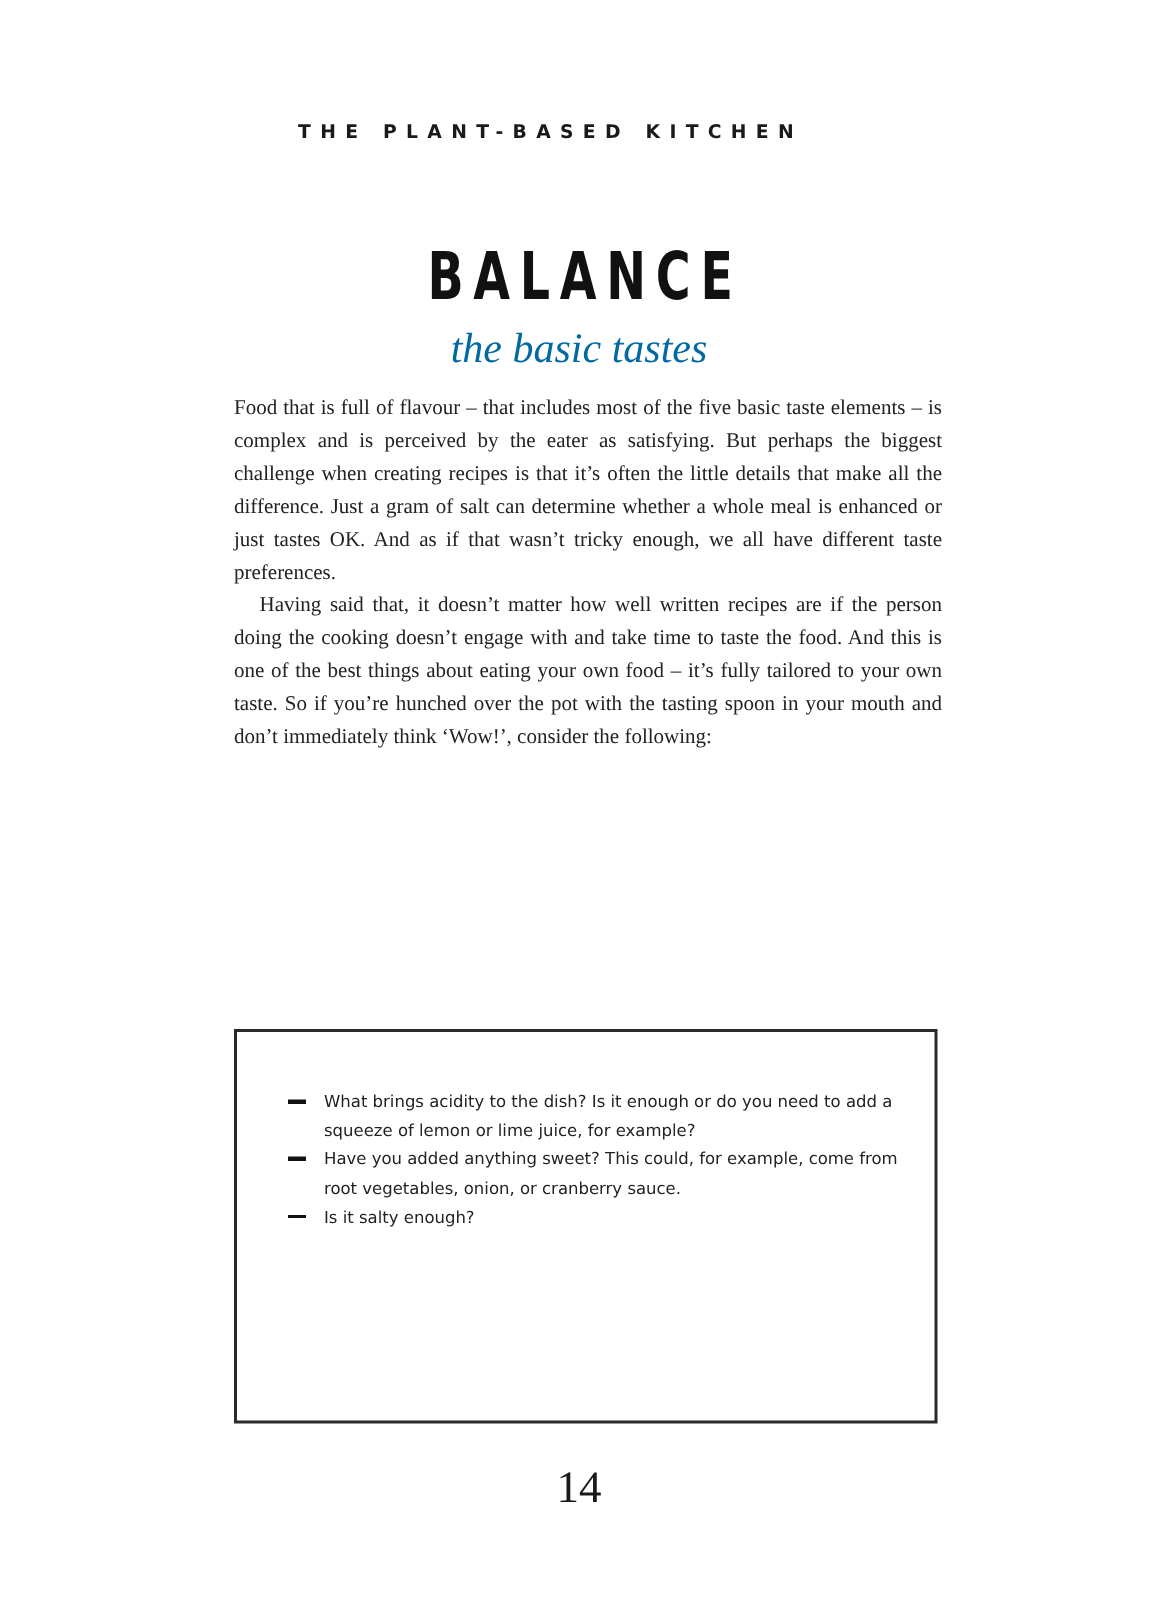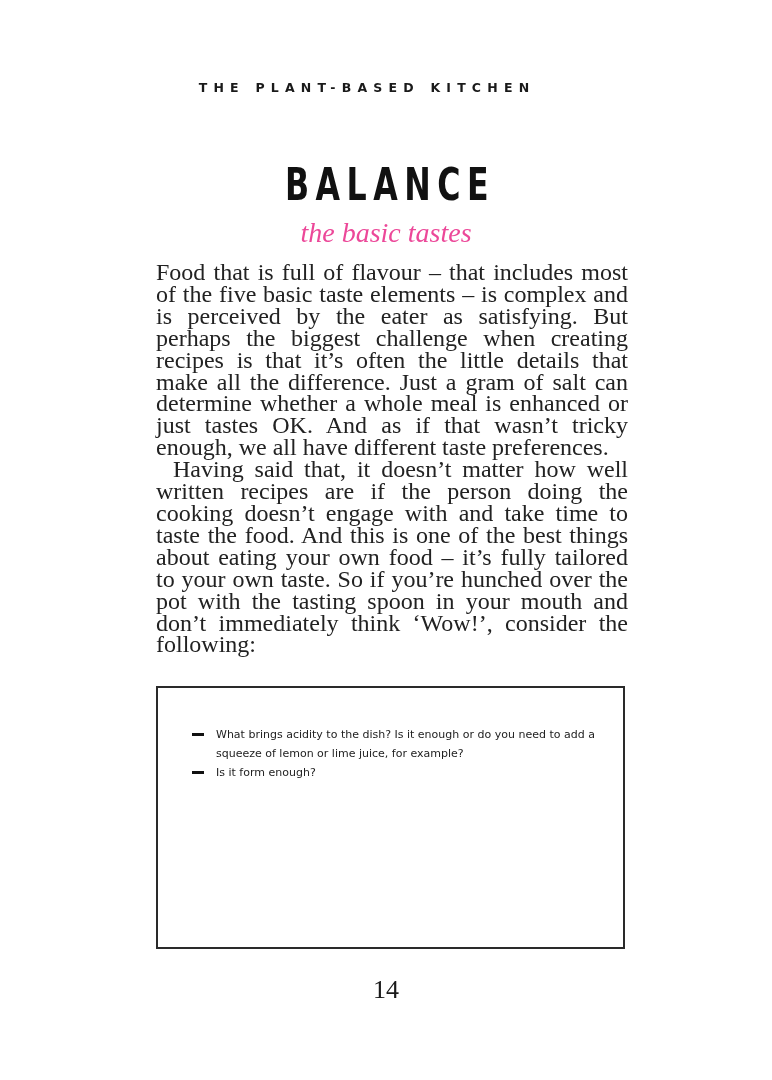--- a/index.html
+++ b/index.html
@@ -43,30 +43,30 @@
     }
     .subtitle {
       position: absolute;
       top: 216px;
       left: 0;
       width: 772px;
       text-align: center;
       font-family: "Liberation Serif", serif;
       font-style: italic;
       font-size: 28px;
-      color: #ec4899;
+      color: #0369a1;
       line-height: 1.2;
     }
     .body-text {
       position: absolute;
       top: 262px;
       left: 156px;
       width: 472px;
       font-family: "Liberation Serif", serif;
-      font-size: 24px;
+      font-size: 14px;
       line-height: 21.9px;
       color: #222;
       text-align: justify;
     }
     .body-text p {
       margin: 0;
     }
     .body-text p.indent {
       text-indent: 17px;
     }
@@ -104,21 +104,21 @@
       height: 2.5px;
       background: #111;
     }
     .page-number {
       position: absolute;
       top: 975px;
       left: 0;
       width: 772px;
       text-align: center;
       font-family: "Liberation Serif", serif;
-      font-size: 26px;
+      font-size: 30px;
       color: #1a1a1a;
     }
   </style>
 </head>
 <body>
 
 <div class="running-header">THE PLANT-BASED KITCHEN</div>
 
 <div class="title">BALANCE</div>
 <div class="subtitle">the basic tastes</div>
@@ -129,21 +129,22 @@
 </div>
 
 <div class="tips-box">
   <ul class="tips-list">
     <li>
       <span class="dash"></span>
       <span>What brings acidity to the dish? Is it enough or do you need to add a squeeze of lemon or lime juice, for example?</span>
     </li>
     <li>
       <span class="dash"></span>
+      <span>Have you added anything sweet? This could, for example, come from root vegetables, onion, or cranberry sauce.</span>
     </li>
     <li>
       <span class="dash"></span>
-      <span>Is it form enough?</span>
+      <span>Is it salty enough?</span>
     </li>
   </ul>
 </div>
 
 <div class="page-number">14</div>
 
 </body></html>

